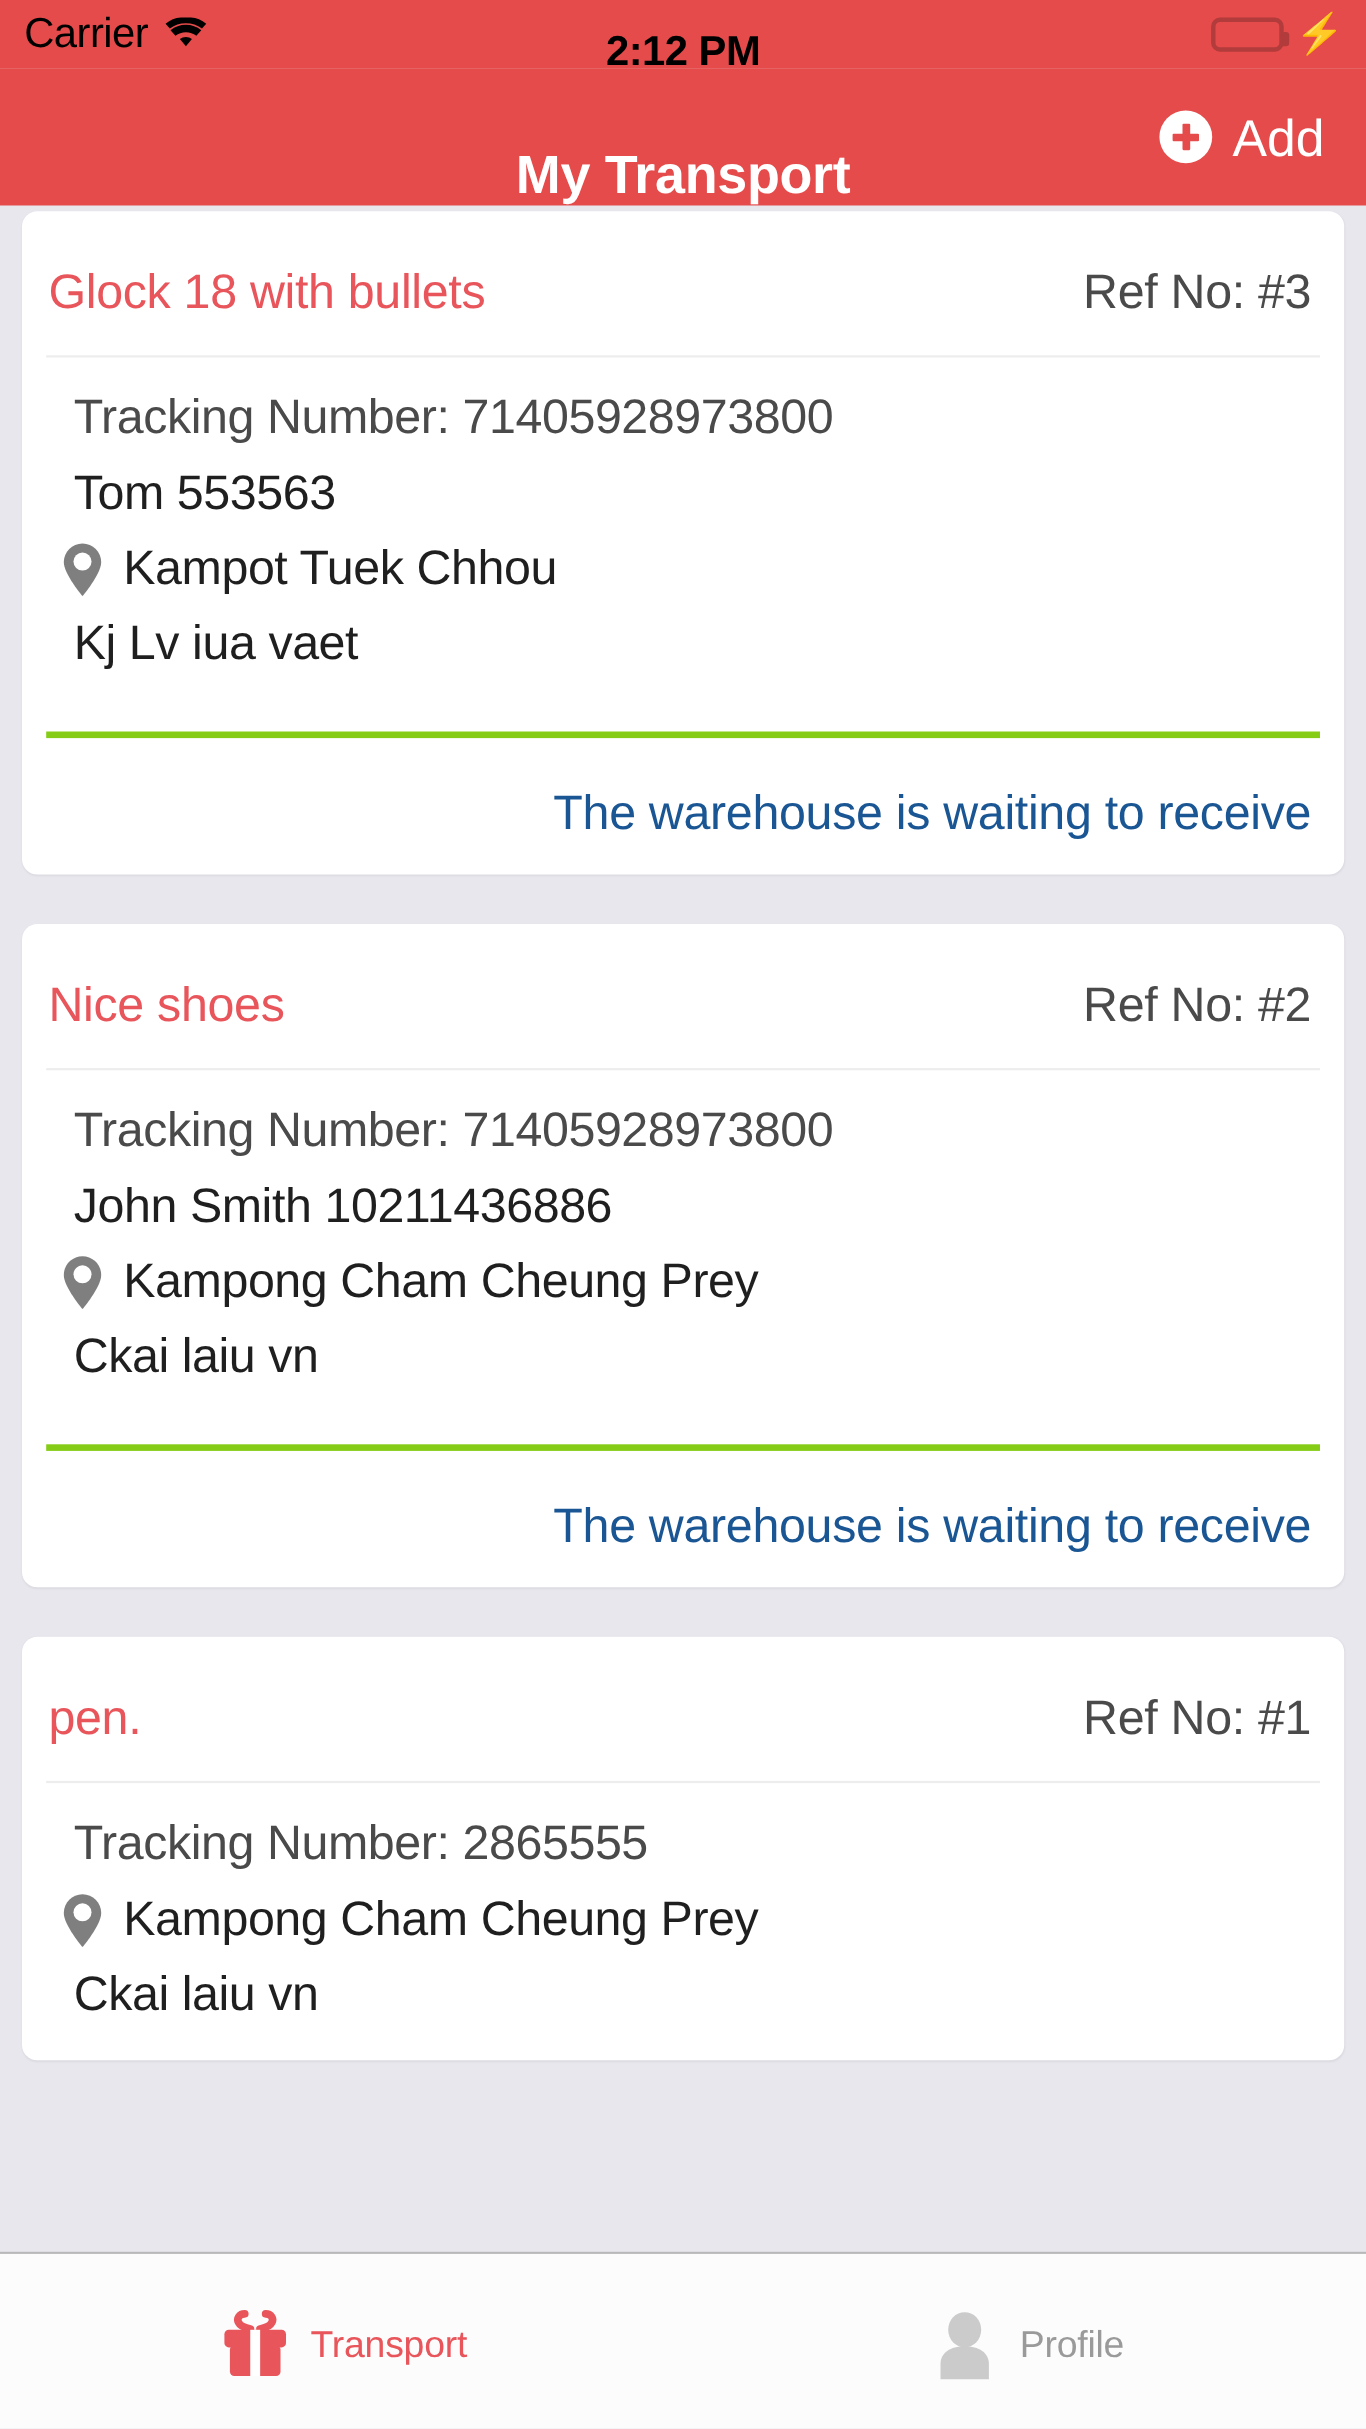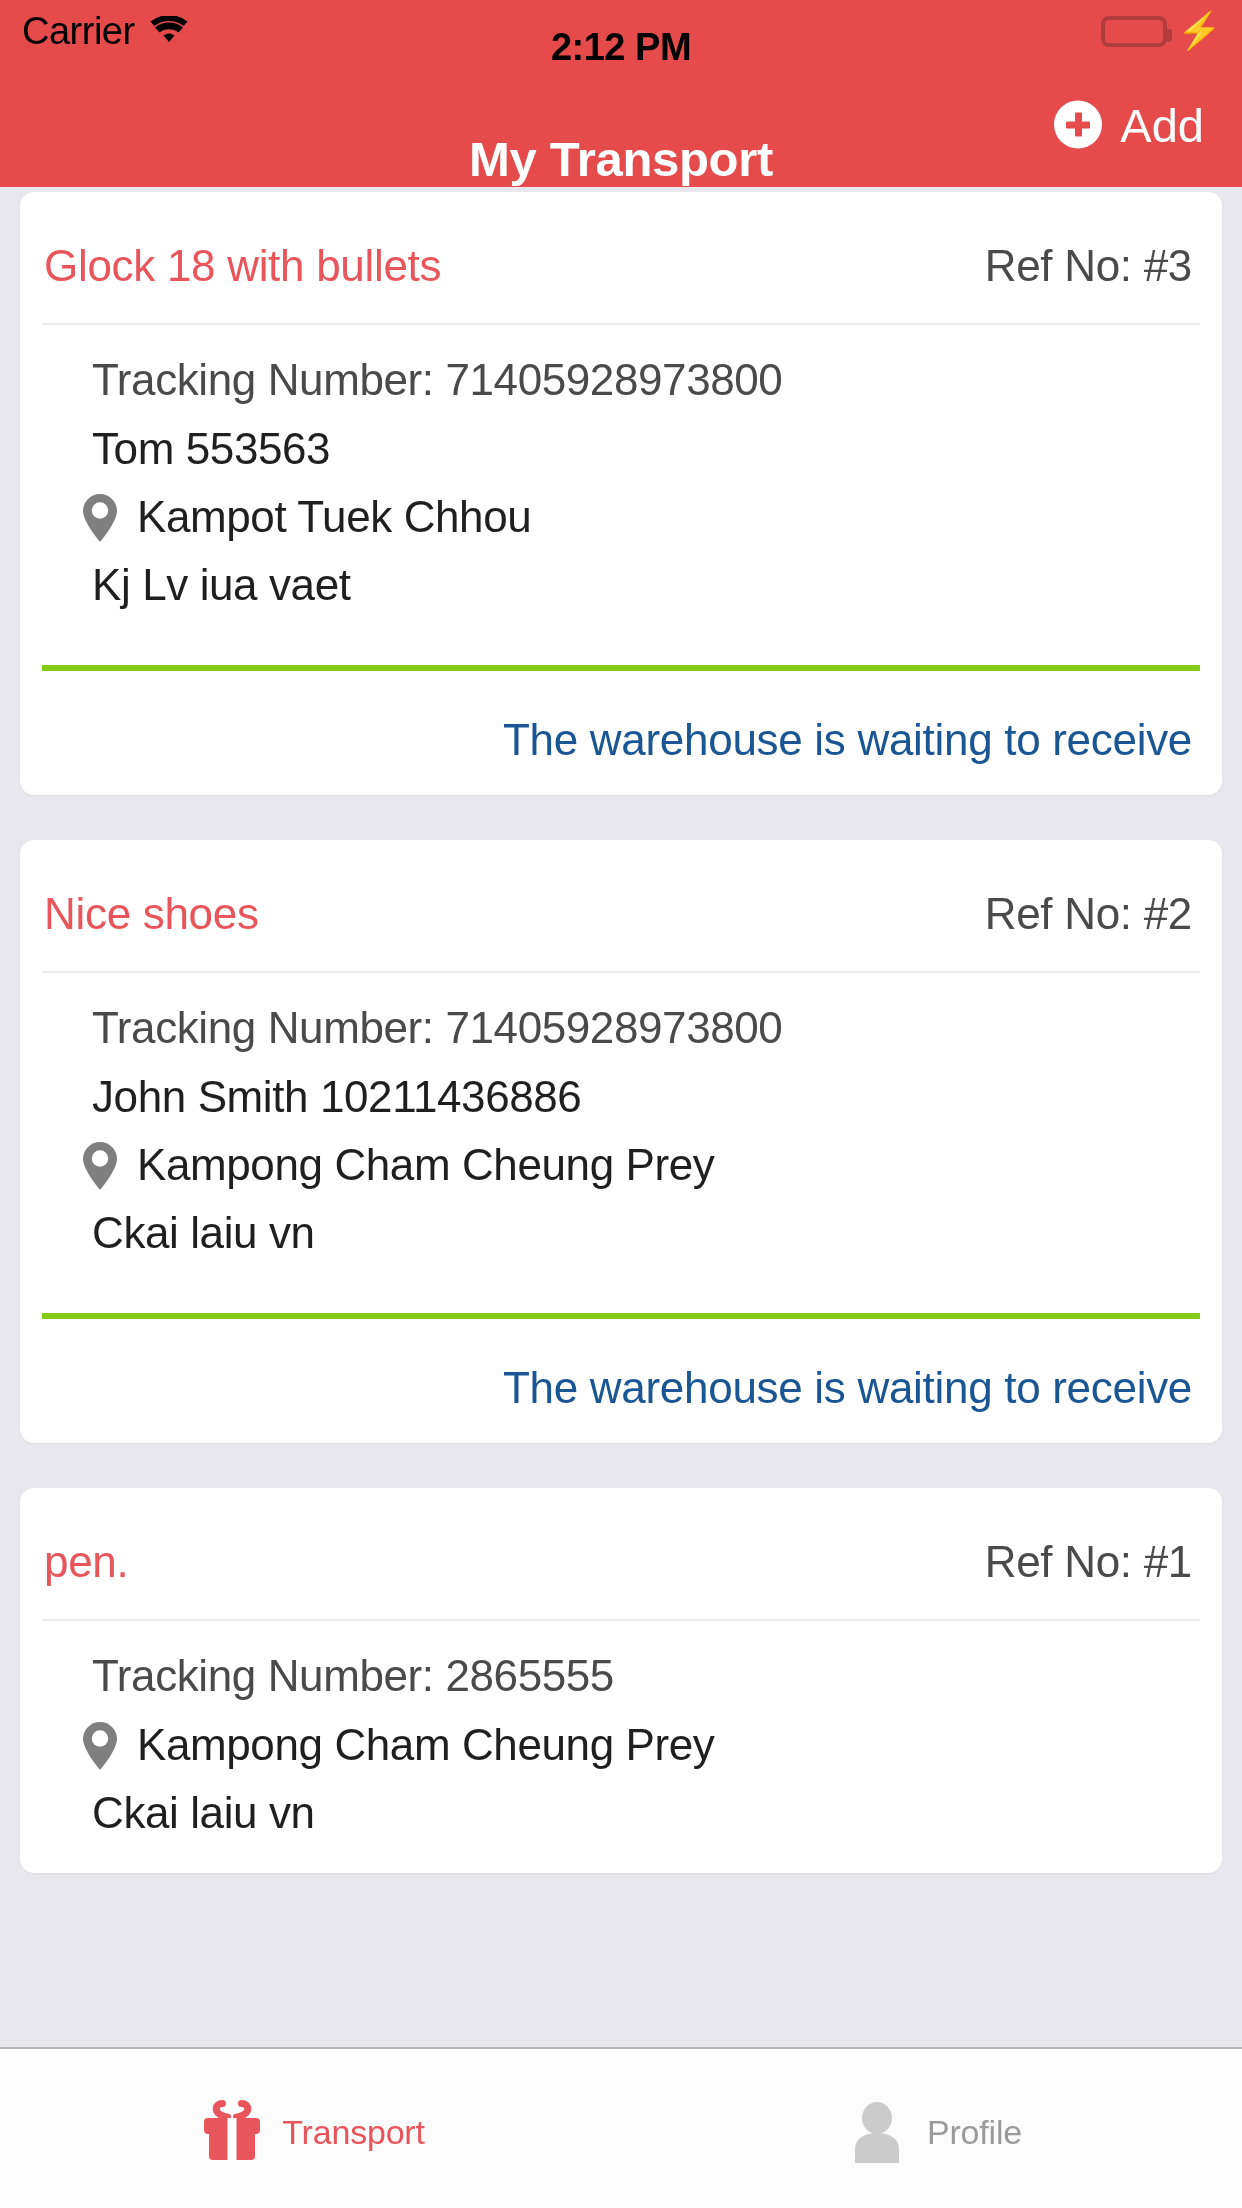--- a/index.html
+++ b/index.html
@@ -72,21 +72,21 @@
     box-shadow:0 1px 2px rgba(0,0,0,0.06);
     overflow:hidden;
   }
   .card-head {
     display:flex; align-items:baseline; justify-content:space-between;
     padding:49px 30px 32px 24px;
   }
   .card-title { font-size:44px; color:#E8555B; letter-spacing:-0.3px; }
   .card-ref   { font-size:44px; color:#4A4A4A; letter-spacing:-0.3px; white-space:nowrap; }
   .divider { height:2px; background:#EDEDED; margin:0 22px; }
-  .card-body { padding:22px 24px 26px 24px;margin-left:25px; }
+  .card-body { padding:22px 24px 26px 24px; }
   .tracking {
     font-size:44px; color:#4A4A4A; letter-spacing:-0.4px;
     padding:8px 0 10px 23px; white-space:nowrap;
   }
   .row {
     display:flex; align-items:center; min-height:68px;
     padding-left:23px;
   }
   .row .txt { font-size:44px; color:#1F1F1F; letter-spacing:-0.4px; }
   .row.with-pin { padding-left:0; }

